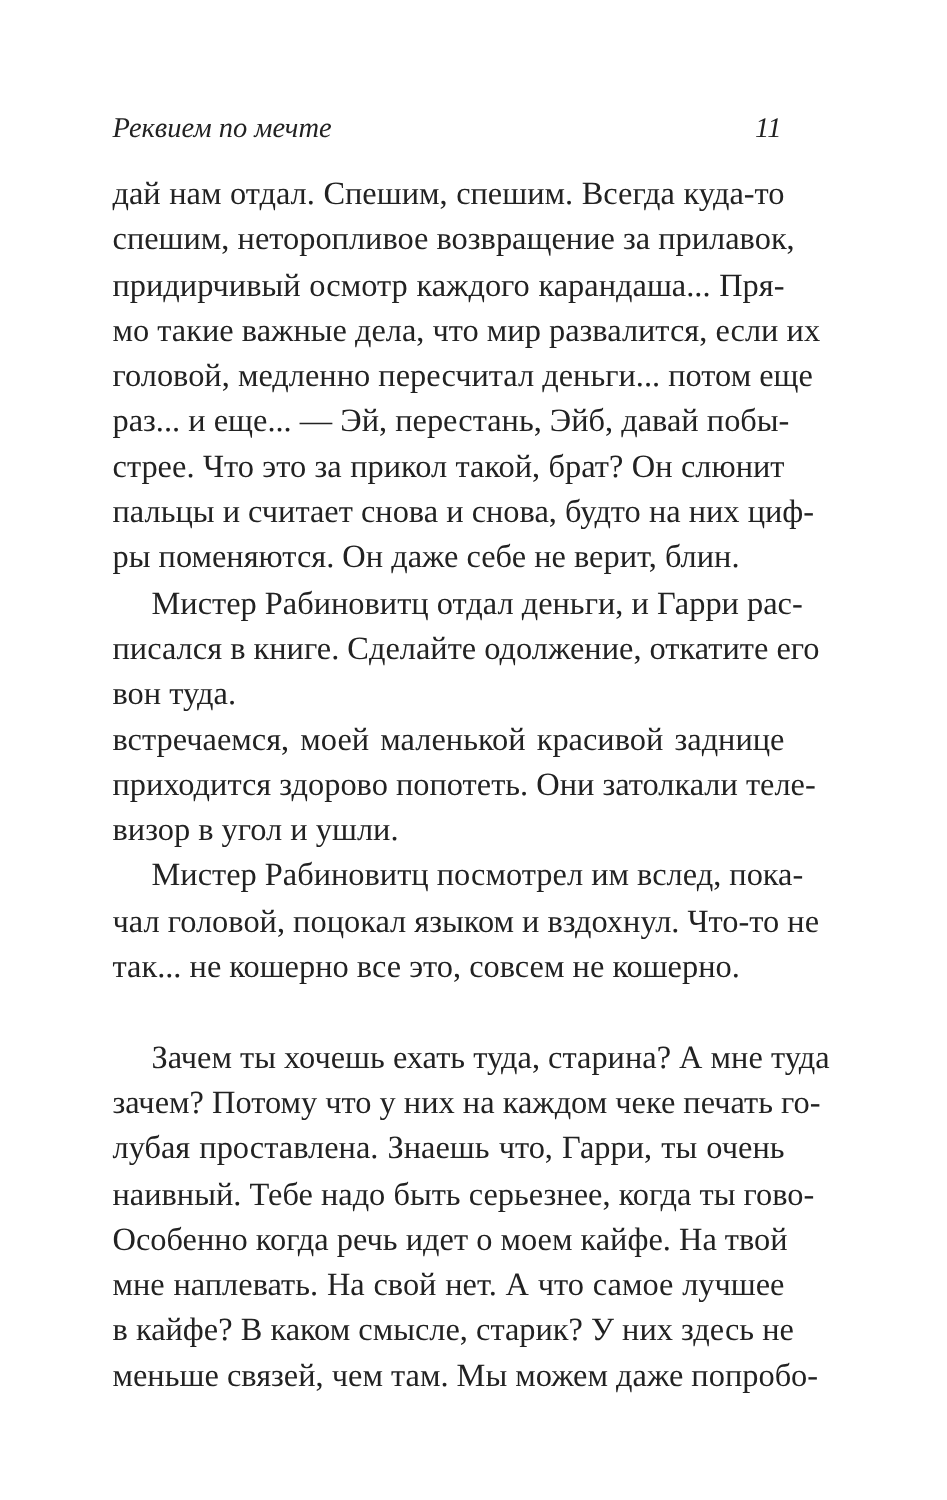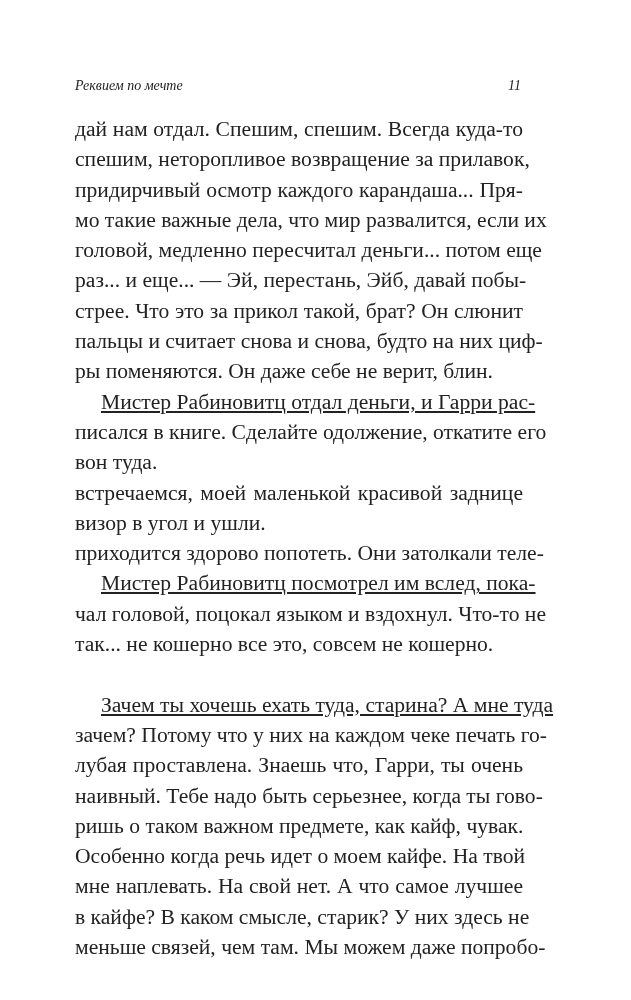--- a/index.html
+++ b/index.html
@@ -4,34 +4,34 @@
   <style>
     html, body { margin: 0; padding: 0; background: #ffffff; }
     body { width: 631px; height: 1000px; position: relative; overflow: hidden; }
     .page {
       position: absolute; left: 75px; top: 0; width: 448px;
       font-family: "Liberation Serif", "DejaVu Serif", serif;
       color: #222222;
     }
     .running-head {
       position: absolute; top: 72px; left: 0; width: 448px; height: 28px;
-      font-size: 14px; line-height: 28px; text-align: center;
+      font-size: 19px; line-height: 28px; text-align: center;
     }
     .running-title { position: absolute; left: 0; top: 0; font-style: italic; }
     .page-number { position: absolute; right: 2px; top: 0; font-style: italic; }
     .body-text {
       position: absolute; top: 114px; left: 0; width: 448px;
       font-size: 21.6px; line-height: 30.3px;
     }
     .line {
       display: block; white-space: nowrap; text-align: justify;
       text-align-last: justify; height: 30.3px;
     }
     .line.last { text-align-last: left; font-family: Liberation Serif, serif; }
-    .line.indent { padding-left: 26px; text-decoration: underline; }
+    .line.indent { padding-left: 26px; }
     .gap { display: block; height: 30.3px; }
   </style>
 </head>
 <body>
 
 <div class="page">
   <div class="running-head">
     <span class="running-title">Реквием по мечте</span>
     <span class="page-number">11</span>
   </div>
@@ -48,35 +48,34 @@
       <span class="line">пальцы и считает снова и снова, будто на них циф-</span>
       <span class="line last">ры поменяются. Он даже себе не верит, блин.</span>
     </div>
     <div>
       <span class="line indent">Мистер Рабиновитц отдал деньги, и Гарри рас-</span>
       <span class="line">писался в книге. Сделайте одолжение, откатите его</span>
       <span class="line last">вон туда.</span>
     </div>
     <div>
       <span class="line">встречаемся, моей маленькой красивой заднице</span>
+      <span class="line">приходится здорово попотеть. Они затолкали теле-</span>
       <span class="line last">визор в угол и ушли.</span>
-      <span class="line">приходится здорово попотеть. Они затолкали теле-</span>
     </div>
     <div>
       <span class="line indent">Мистер Рабиновитц посмотрел им вслед, пока-</span>
       <span class="line">чал головой, поцокал языком и вздохнул. Что-то не</span>
       <span class="line last">так... не кошерно все это, совсем не кошерно.</span>
     </div>
     <span class="gap"></span>
     <div>
       <span class="line indent">Зачем ты хочешь ехать туда, старина? А мне туда</span>
       <span class="line">зачем? Потому что у них на каждом чеке печать го-</span>
       <span class="line">лубая проставлена. Знаешь что, Гарри, ты очень</span>
       <span class="line">наивный. Тебе надо быть серьезнее, когда ты гово-</span>
-      <span class="line">ришь о таком важном предмете, как кайф, чувак.</span>
       <span class="line">Особенно когда речь идет о моем кайфе. На твой</span>
       <span class="line">мне наплевать. На свой нет. А что самое лучшее</span>
       <span class="line">в кайфе? В каком смысле, старик? У них здесь не</span>
       <span class="line">меньше связей, чем там. Мы можем даже попробо-</span>
 
     </div>
   </div>
 </div>
 
 </body></html>

